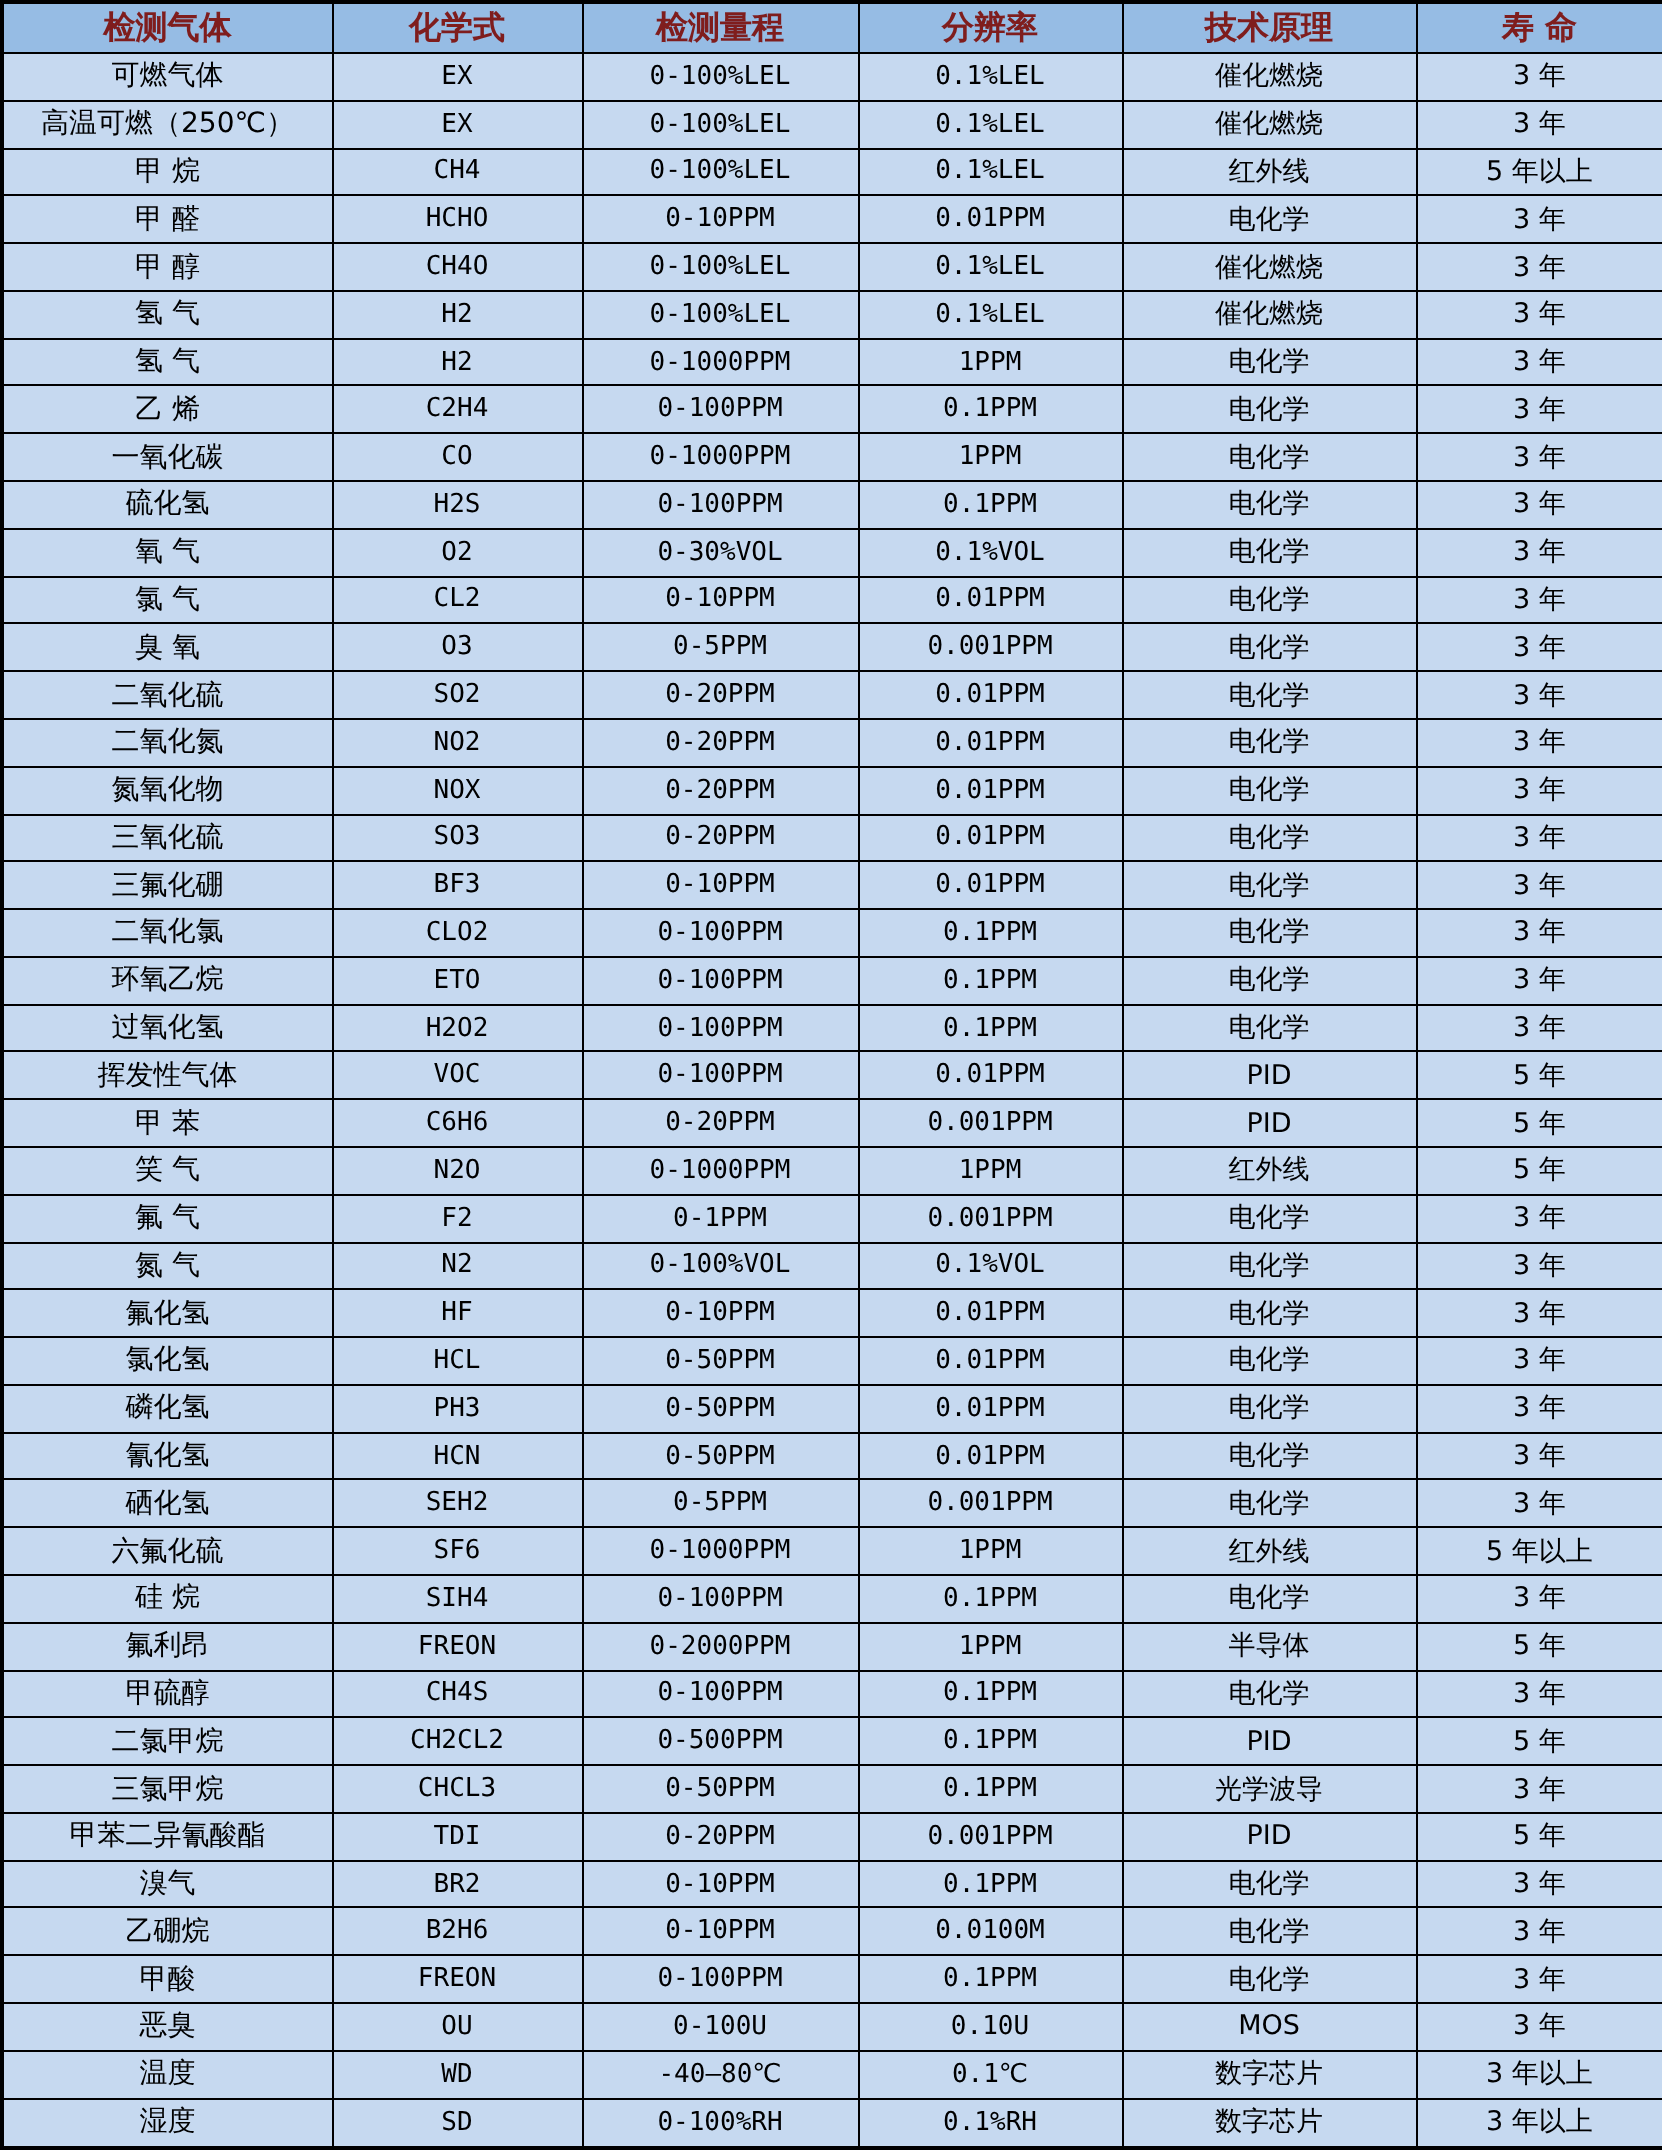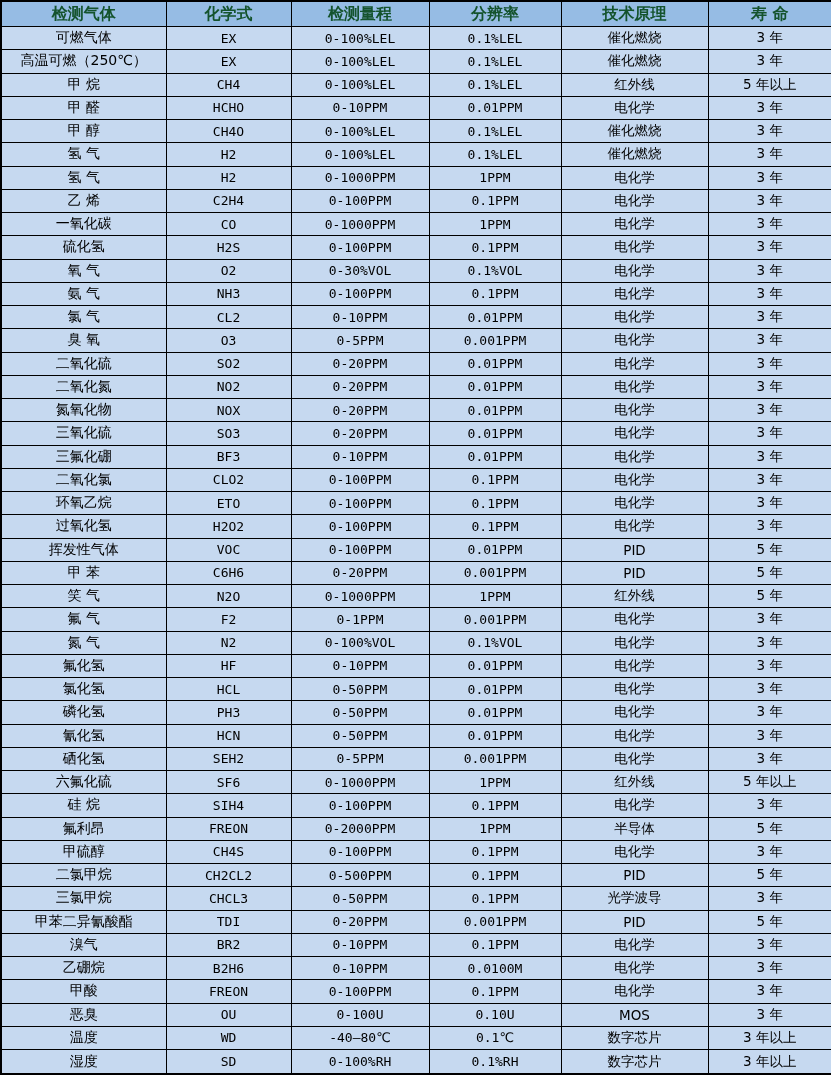--- a/index.html
+++ b/index.html
@@ -27,21 +27,21 @@
     vertical-align: middle;
     padding: 0 2px;
     overflow: hidden;
     white-space: nowrap;
   }
   table.spec-table {
     border: 2px solid #000000;
   }
   table.spec-table th {
     background: #96bce4;
-    color: #14532d;
+    color: #7f1d1d;
     font-size: 16px;
     font-weight: bold;
     height: 24px;
     font-family: "DejaVu Sans", sans-serif;
   }
   table.spec-table td {
     background: #c6d9f0;
     color: #000000;
     font-size: 13.5px;
     font-weight: normal;
@@ -164,28 +164,20 @@
         </tr>
         <tr>
           <td class="c-gas">氧 气</td>
           <td class="c-formula">O2</td>
           <td class="c-range">0-30%VOL</td>
           <td class="c-res">0.1%VOL</td>
           <td class="c-principle">电化学</td>
           <td class="c-life">3 年</td>
         </tr>
         <tr>
-          <td class="c-gas">氨 气</td>
-          <td class="c-formula">NH3</td>
-          <td class="c-range">0-100PPM</td>
-          <td class="c-res">0.1PPM</td>
-          <td class="c-principle">电化学</td>
-          <td class="c-life">3 年</td>
-        </tr>
-        <tr>
           <td class="c-gas">氯 气</td>
           <td class="c-formula">CL2</td>
           <td class="c-range">0-10PPM</td>
           <td class="c-res">0.01PPM</td>
           <td class="c-principle">电化学</td>
           <td class="c-life">3 年</td>
         </tr>
         <tr>
           <td class="c-gas">臭 氧</td>
           <td class="c-formula">O3</td>

